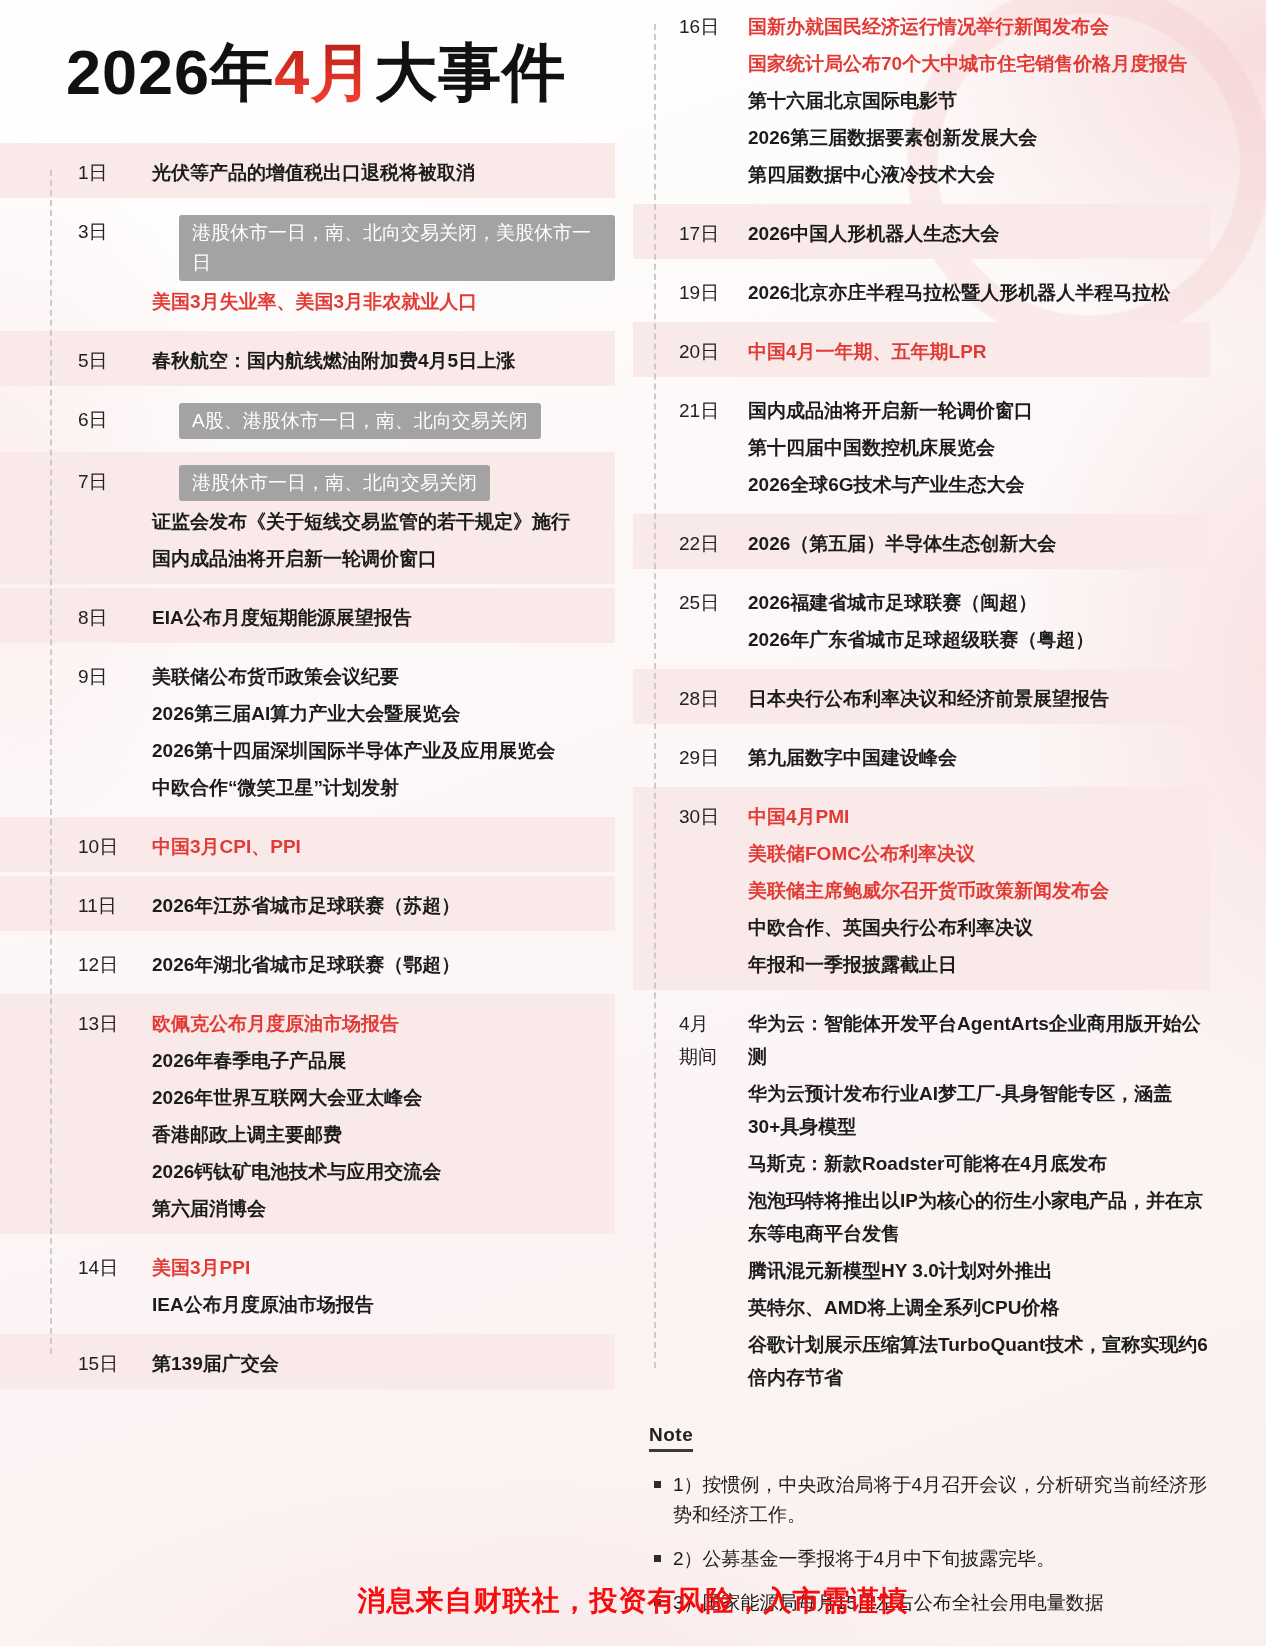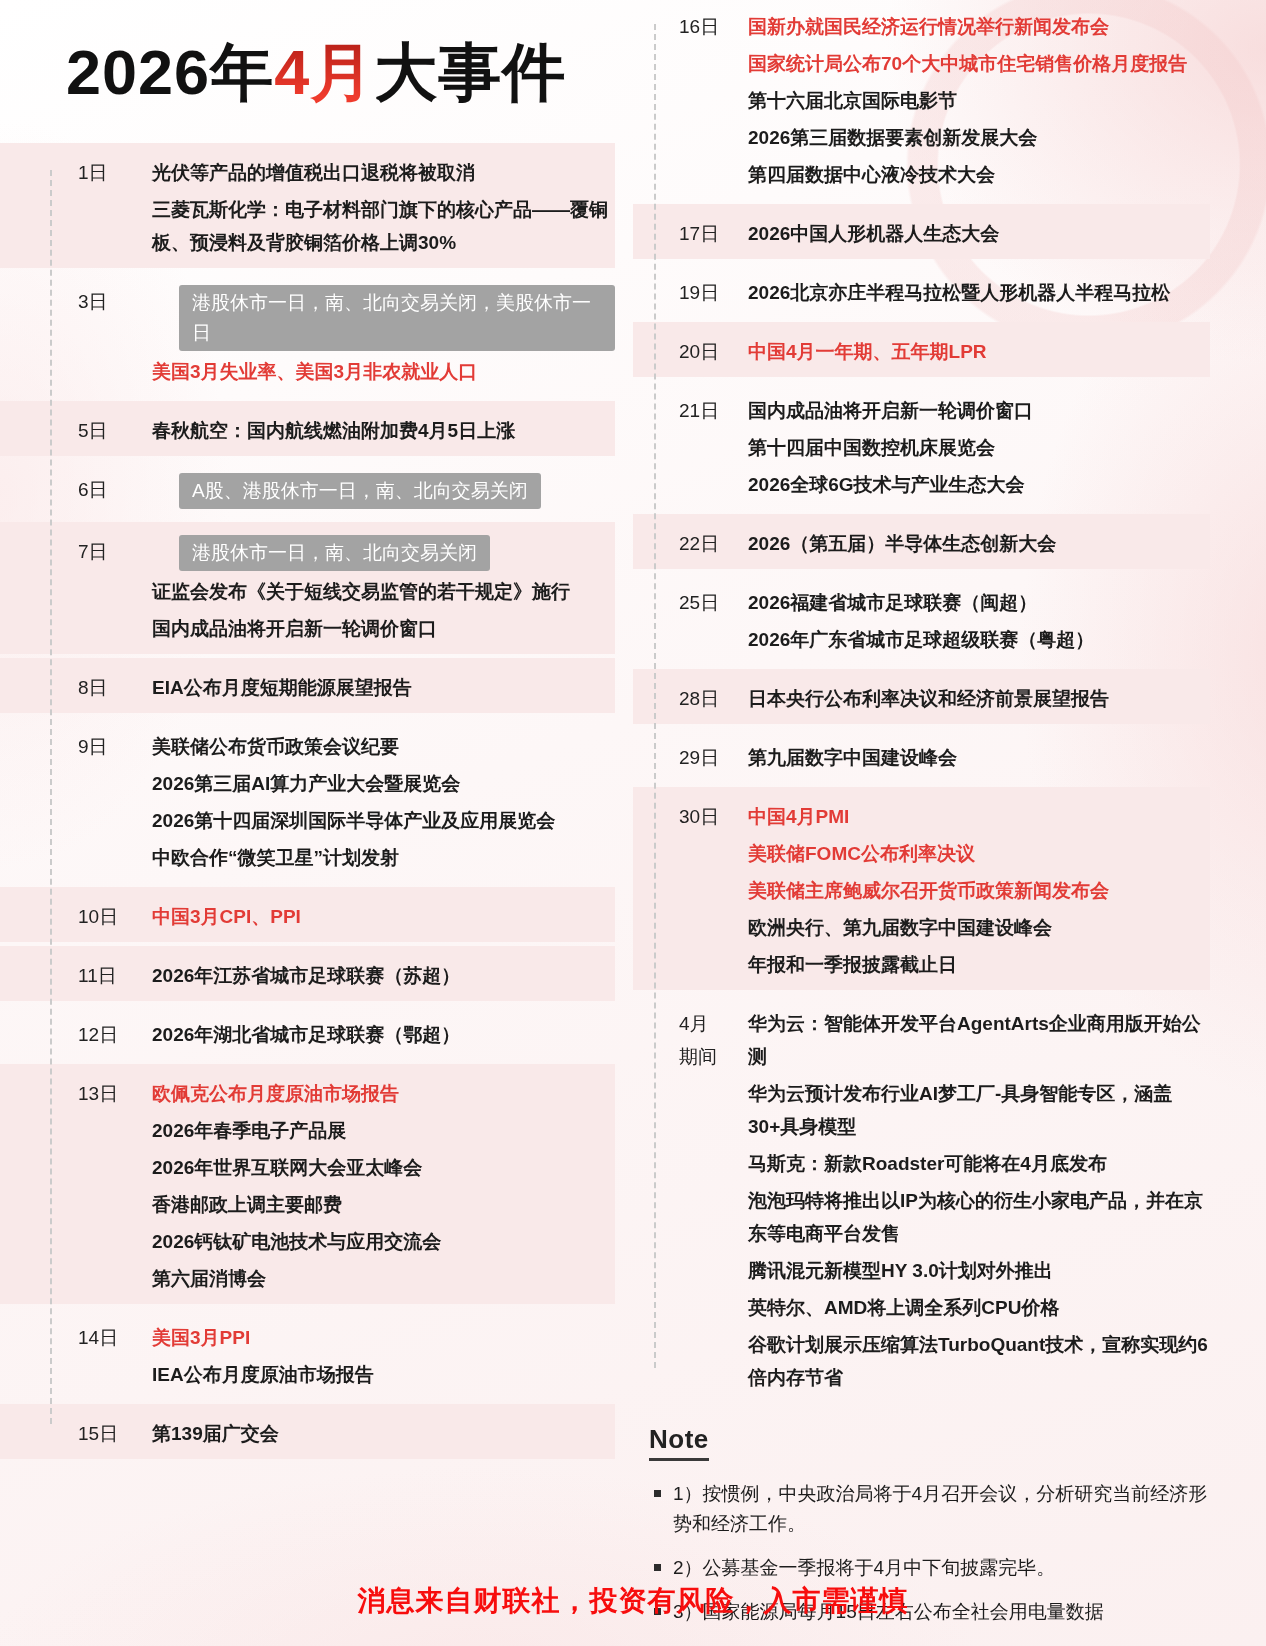--- a/index.html
+++ b/index.html
@@ -56,21 +56,21 @@
   .item:last-child { margin-bottom:0; }
   .item.red { color:#e23b36; }
   .item.chip {
     background:#a3a3a3; color:#ffffff; font-weight:500;
     display:inline-block; width:fit-content;
     padding:3px 13px; border-radius:3px; line-height:30px;margin-left:27px;
   }
 
   .note { margin:30px 0 0 16px; position:relative; z-index:2; }
   .note-title {
-    display:inline-block; font-size:26px; font-weight:800; color:#222;
+    display:inline-block; font-size:19px; font-weight:800; color:#222;
     border-bottom:3px solid #3a3a3a; padding-bottom:3px; margin-bottom:18px;
     letter-spacing:.5px;
   }
   .note-item {
     position:relative; font-size:19px; line-height:30px; font-weight:400;
     color:#1c1c1c; padding-left:24px; margin-bottom:14px; max-width:560px;
   }
   .note-item::before {
     content:""; position:absolute; left:5px; top:11px;
     width:7px; height:7px; background:#2c2c2c;
@@ -90,21 +90,20 @@
 
     <div class="col left">
       <h1 class="title"><span>2026年</span><span class="hl">4月</span><span>大事件</span></h1>
       <div class="events" id="left-events">
         <div class="tl-line"></div>
       <div class="group band">
             <div class="marker"><span class="dot"></span></div>
             <div class="gdate">1日</div>
             <div class="gitems">
               <div class="item normal">光伏等产品的增值税出口退税将被取消</div>
-              <div class="item normal">三菱瓦斯化学：电子材料部门旗下的核心产品——覆铜板、预浸料及背胶铜箔价格上调30%</div>
             </div>
           </div>
           <div class="group">
             <div class="marker"><span class="dot"></span></div>
             <div class="gdate">3日</div>
             <div class="gitems"><div class="item chip">港股休市一日，南、北向交易关闭，美股休市一日</div><div class="item red">美国3月失业率、美国3月非农就业人口</div></div>
           </div>
           <div class="group band">
             <div class="marker"><span class="dot"></span></div>
             <div class="gdate">5日</div>
@@ -263,21 +262,21 @@
               <div class="item normal">第九届数字中国建设峰会</div>
             </div>
           </div>
           <div class="group band">
             <div class="marker"><span class="dot"></span></div>
             <div class="gdate">30日</div>
             <div class="gitems">
               <div class="item red">中国4月PMI</div>
               <div class="item red">美联储FOMC公布利率决议</div>
               <div class="item red">美联储主席鲍威尔召开货币政策新闻发布会</div>
-              <div class="item normal">欧洲央行、第九届数字中国建设峰会</div>
+              <div class="item normal">中欧合作、英国央行公布利率决议</div>
               <div class="item normal">年报和一季报披露截止日</div>
             </div>
           </div>
           <div class="group">
             <div class="marker"><span class="dot"></span></div>
             <div class="gdate">4月
 期间</div>
             <div class="gitems">
               <div class="item normal">华为云：智能体开发平台AgentArts企业商用版开始公测</div>
               <div class="item normal">华为云预计发布行业AI梦工厂-具身智能专区，涵盖30+具身模型</div>

